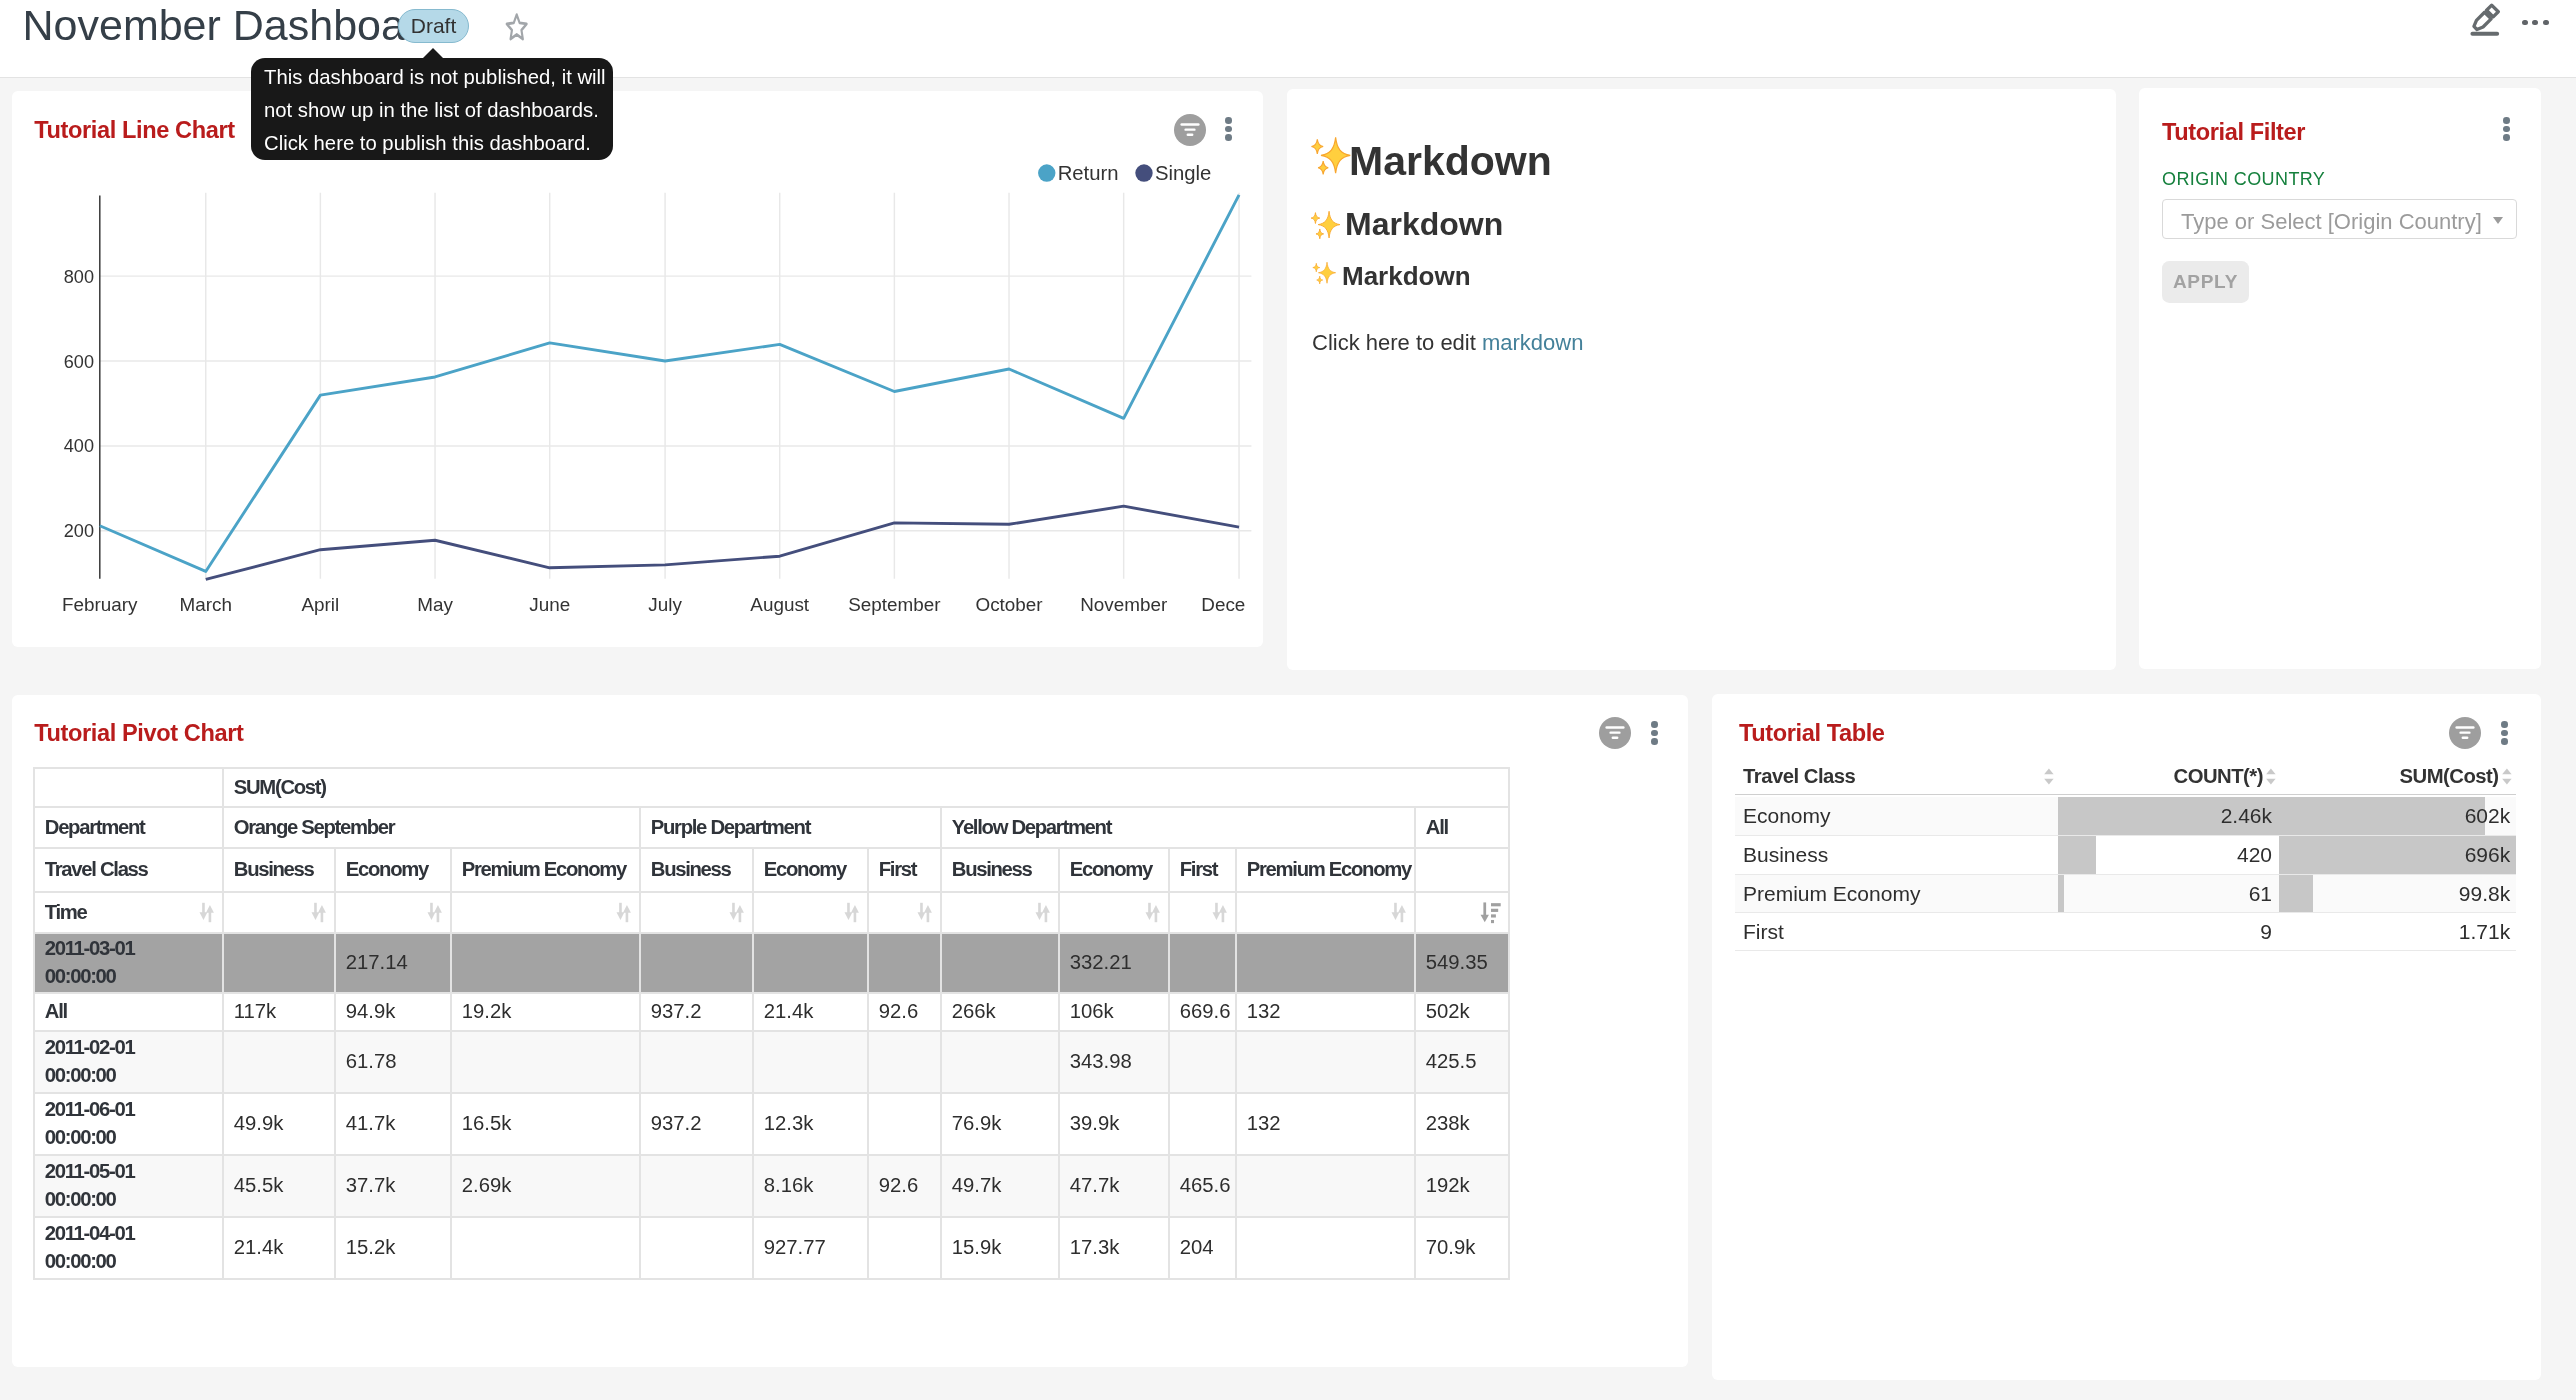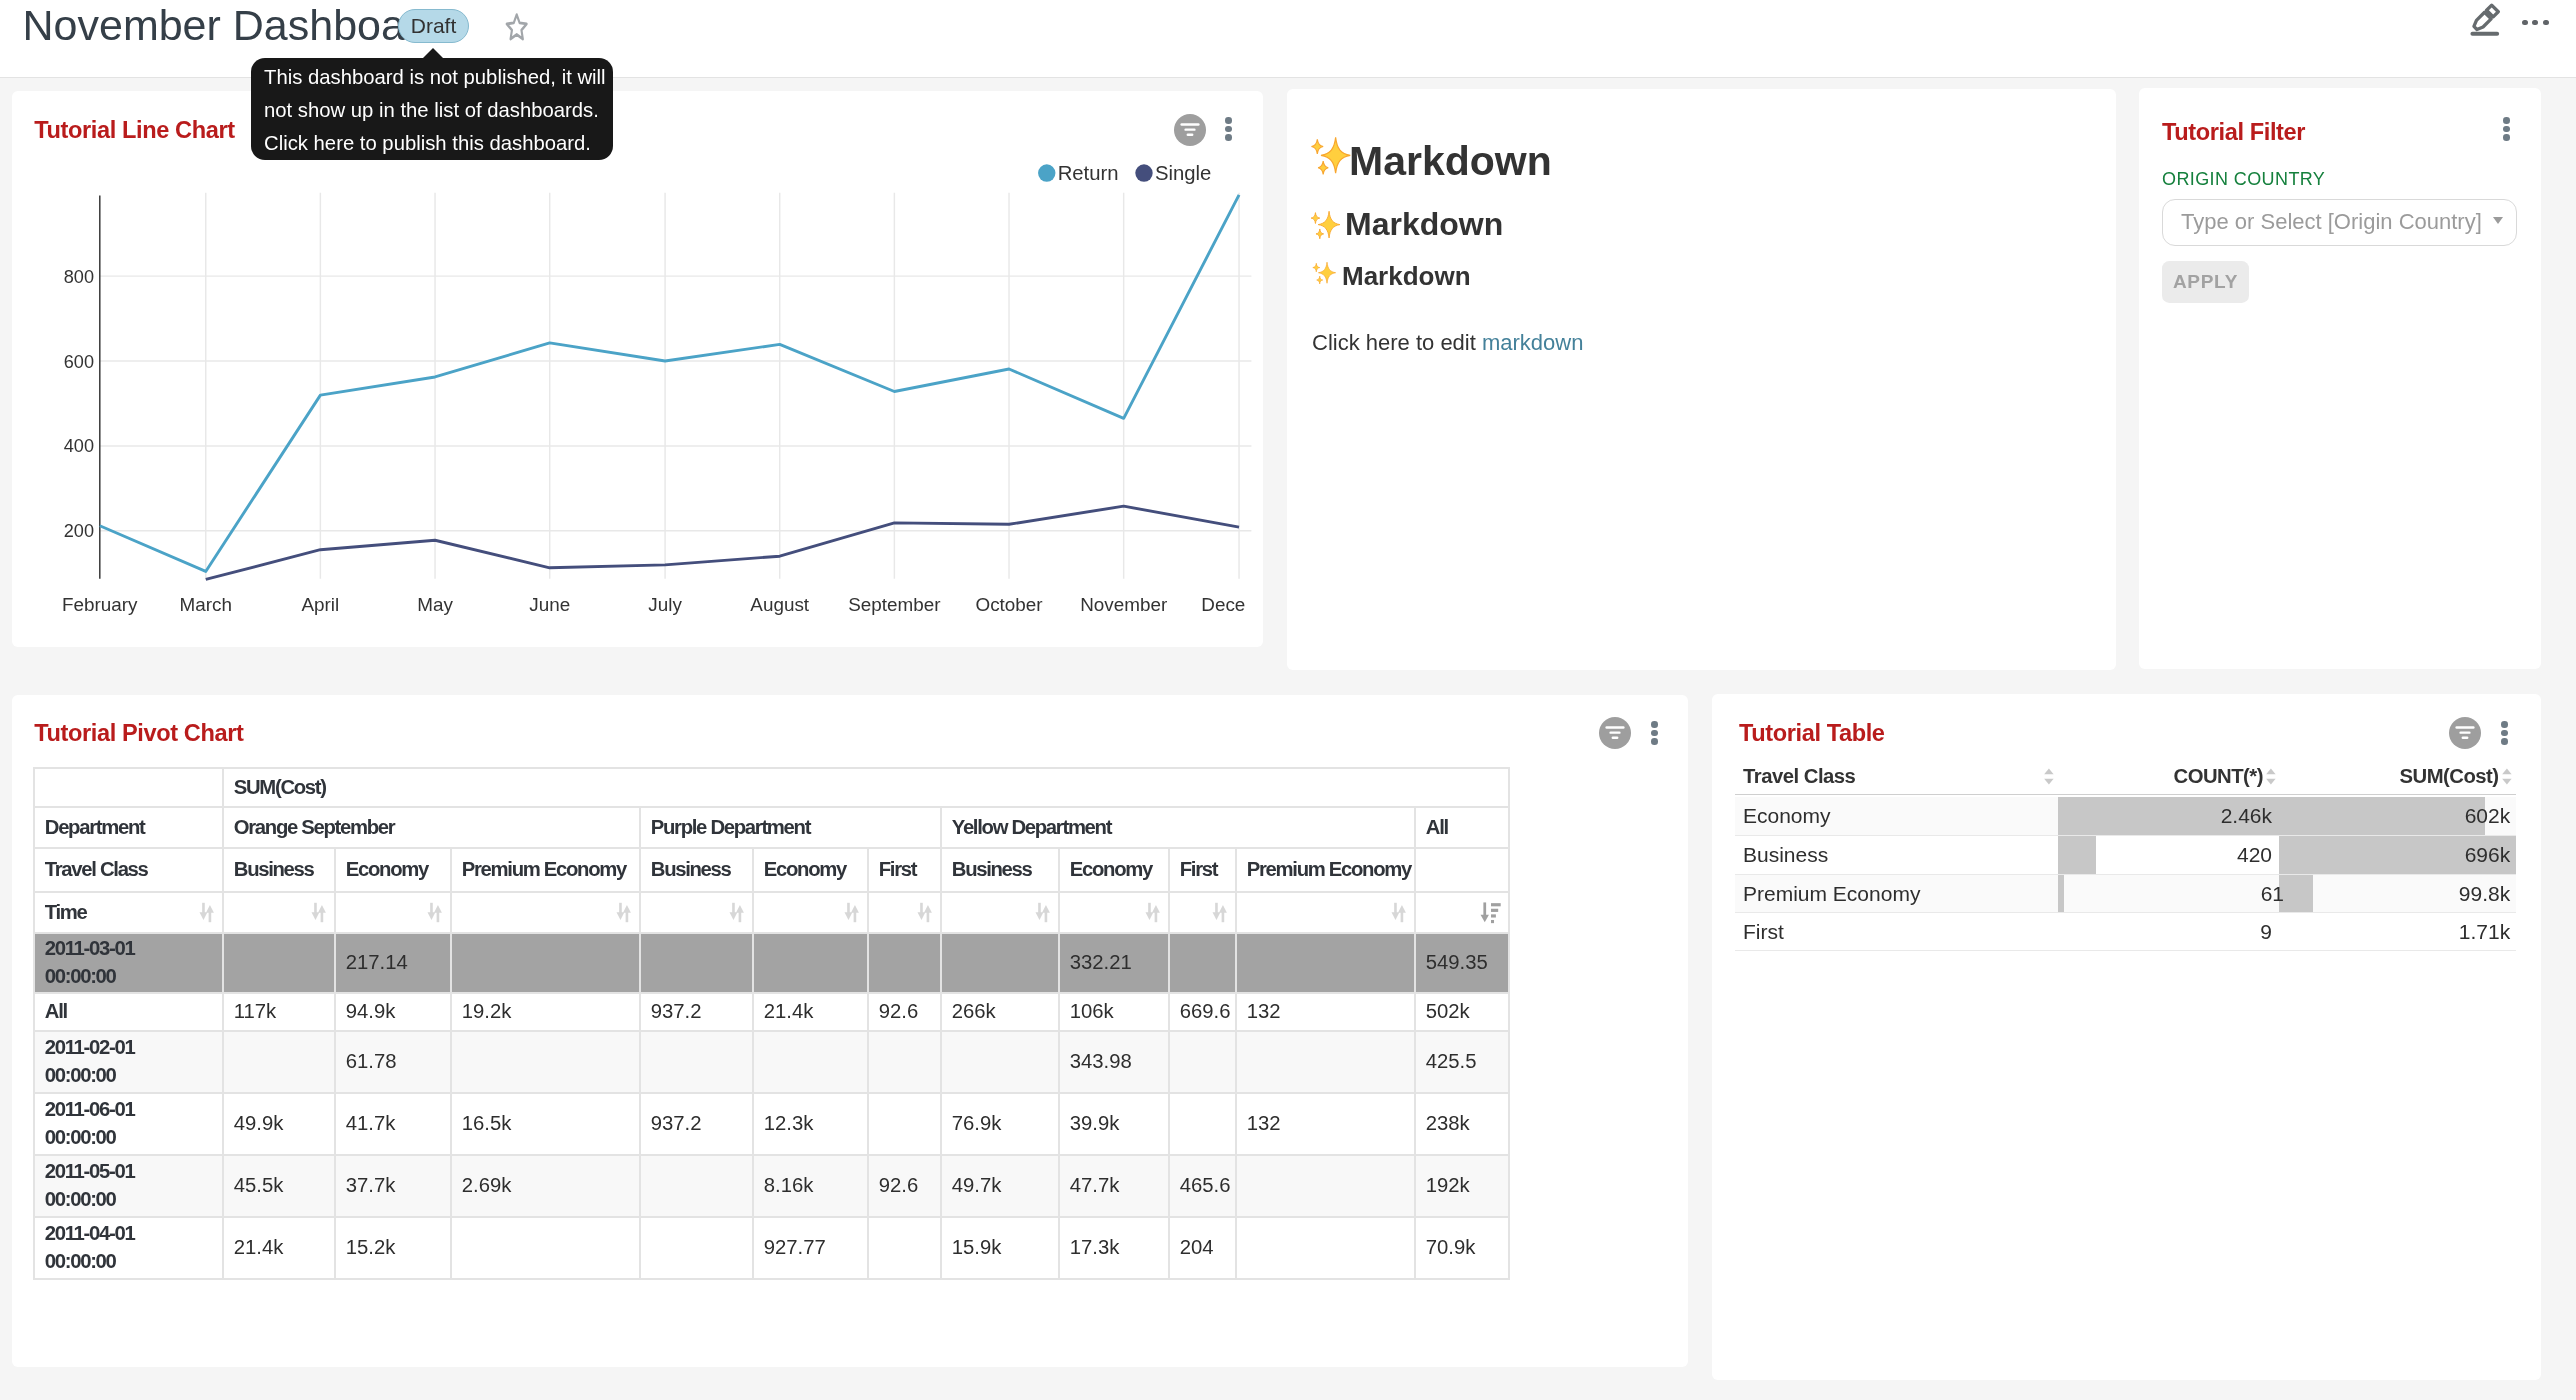--- a/index.html
+++ b/index.html
@@ -147,21 +147,21 @@
   </div>
 
   <div class="card" id="filterCard" style="left:2139px;top:88px;width:402px;height:581px;">
     <div class="ctitle" style="left:23px;top:30.5px;">Tutorial Filter</div>
     <div class="kebab" style="left:364px;top:29px;">
         <i></i>
         <i></i>
         <i></i>
       </div>
     <div class="abs" style="left:23px;top:81px;font-size:18px;font-weight:500;letter-spacing:0.4px;color:#15803d;">ORIGIN COUNTRY</div>
-    <div class="abs" style="left:23px;top:111px;width:355px;height:47px;border:1.5px solid #d9d9d9;border-radius:13px;background:#fff;padding-left:42px;">
+    <div class="abs" style="left:23px;top:111px;width:355px;height:40px;border:1.5px solid #d9d9d9;border-radius:4px;background:#fff;padding-left:42px;">
       <span class="abs" style="left:18px;top:8.7px;font-size:22px;color:#9b9b9b;">Type or Select [Origin Country]</span>
       <span class="abs" style="right:13px;top:17.4px;width:0;height:0;border-left:5.8px solid transparent;border-right:5.8px solid transparent;border-top:7.3px solid #9b9b9b;"></span>
     </div>
     <div class="abs" style="left:23px;top:173px;width:87px;height:42px;background:#ebebeb;border-radius:7.3px;text-align:center;line-height:42px;font-size:19px;font-weight:700;color:#a2a2a2;letter-spacing:0.7px;">APPLY</div>
   </div>
 
   <div class="card" id="pivotCard" style="left:12.3px;top:695px;width:1676px;height:672px;">
     <div class="ctitle" style="left:22px;top:25px;">Tutorial Pivot Chart</div>
     <div class="fcirc" style="left:1587px;top:22px;">
       <svg width="32" height="32" viewBox="0 0 44 44">
@@ -480,21 +480,21 @@
         <span class="bar" style="left:323px;width:38px;"></span>
         <span class="bar" style="left:544px;width:237px;"></span>
         <span class="tcell" style="left:8px;">Business</span>
         <span class="tcell" style="right:244px;">420</span>
         <span class="tcell" style="right:5.8px;">696k</span>
       </div>
       <div class="trow" style="top:118px;height:38px;background:#fafafa;">
         <span class="bar" style="left:323px;width:5.8px;"></span>
         <span class="bar" style="left:544px;width:34px;"></span>
         <span class="tcell" style="left:8px;">Premium Economy</span>
-        <span class="tcell" style="right:232px;">61</span>
+        <span class="tcell" style="right:244px;">61</span>
         <span class="tcell" style="right:5.8px;">99.8k</span>
       </div>
       <div class="trow" style="top:156px;height:38px;">
         <span class="tcell" style="left:8px;">First</span>
         <span class="tcell" style="right:244px;">9</span>
         <span class="tcell" style="right:5.8px;">1.71k</span>
       </div>
     </div>
   </div>
 

